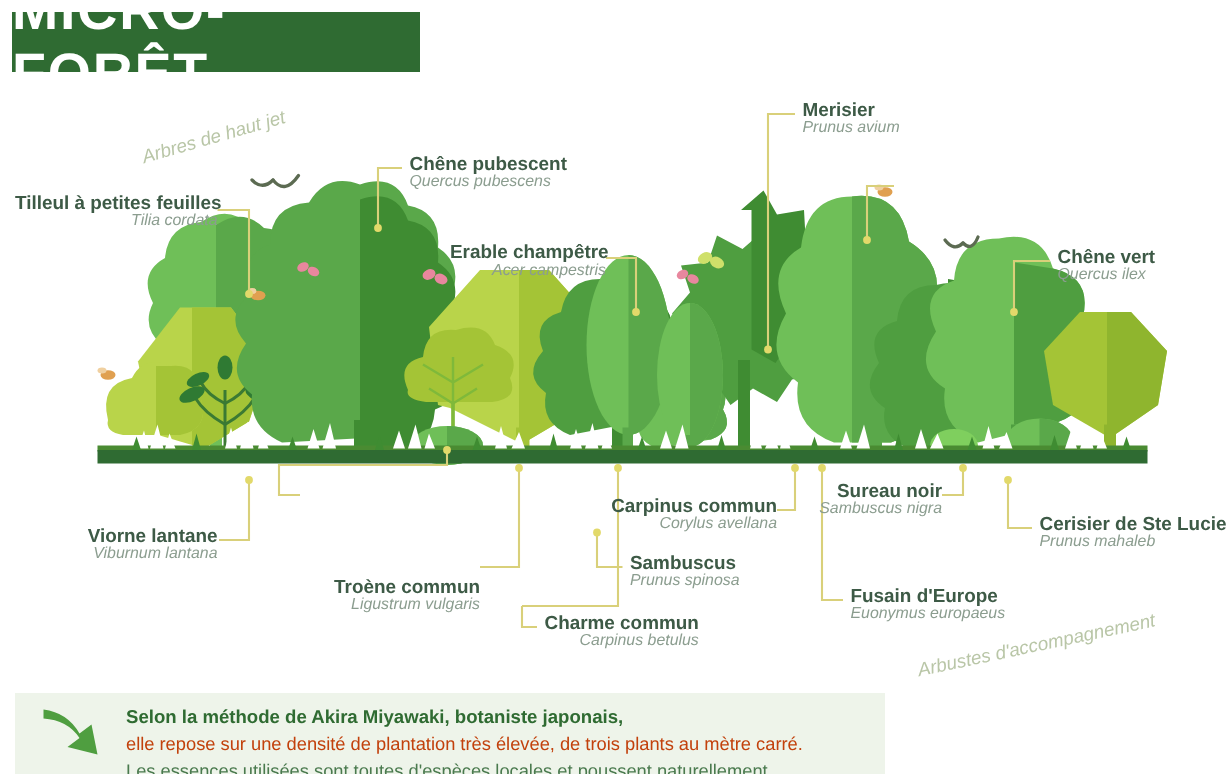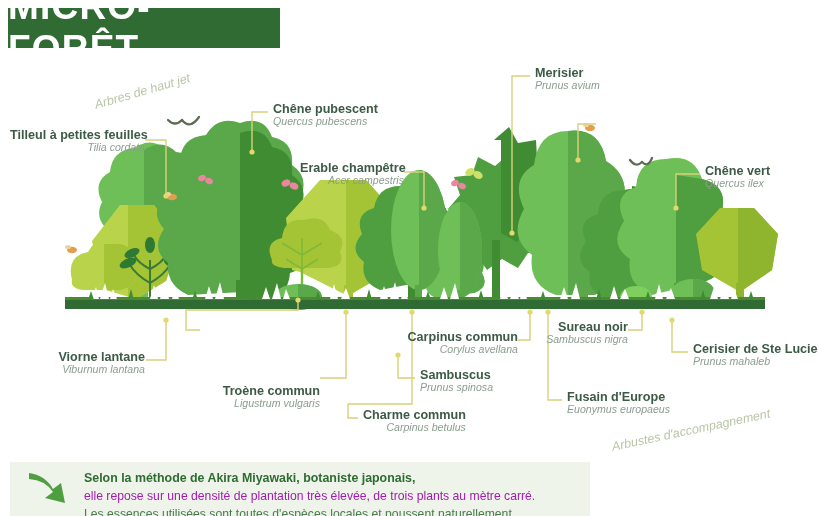--- a/index.html
+++ b/index.html
@@ -27,21 +27,21 @@
   .lab.l{text-align:left;}
 
   
   .scene{position:absolute;left:0;top:55px;width:818px;height:255px;}
 
   
   .note{position:absolute;left:10px;top:462px;width:580px;height:54px;background:#eef4ea;}
   .note .arrow{position:absolute;left:14px;top:8px;width:46px;height:40px;}
   .note .txt{position:absolute;left:74px;top:8px;right:8px;}
   .note .l1{color:#2f6b32;font-size:12.4px;font-weight:bold;line-height:1.45;}
-  .note .l2{color:#a21caf;font-size:12.2px;line-height:1.45;}
+  .note .l2{color:#c2410c;font-size:12.2px;line-height:1.45;}
   .note .l3{color:#4a7a4e;font-size:12.2px;line-height:1.45;}
 </style>
 </head>
 <body>
 
 <div class="stage">
 
   <div class="title-badge">
     <span>MICRO-FORÊT</span>
   </div>

